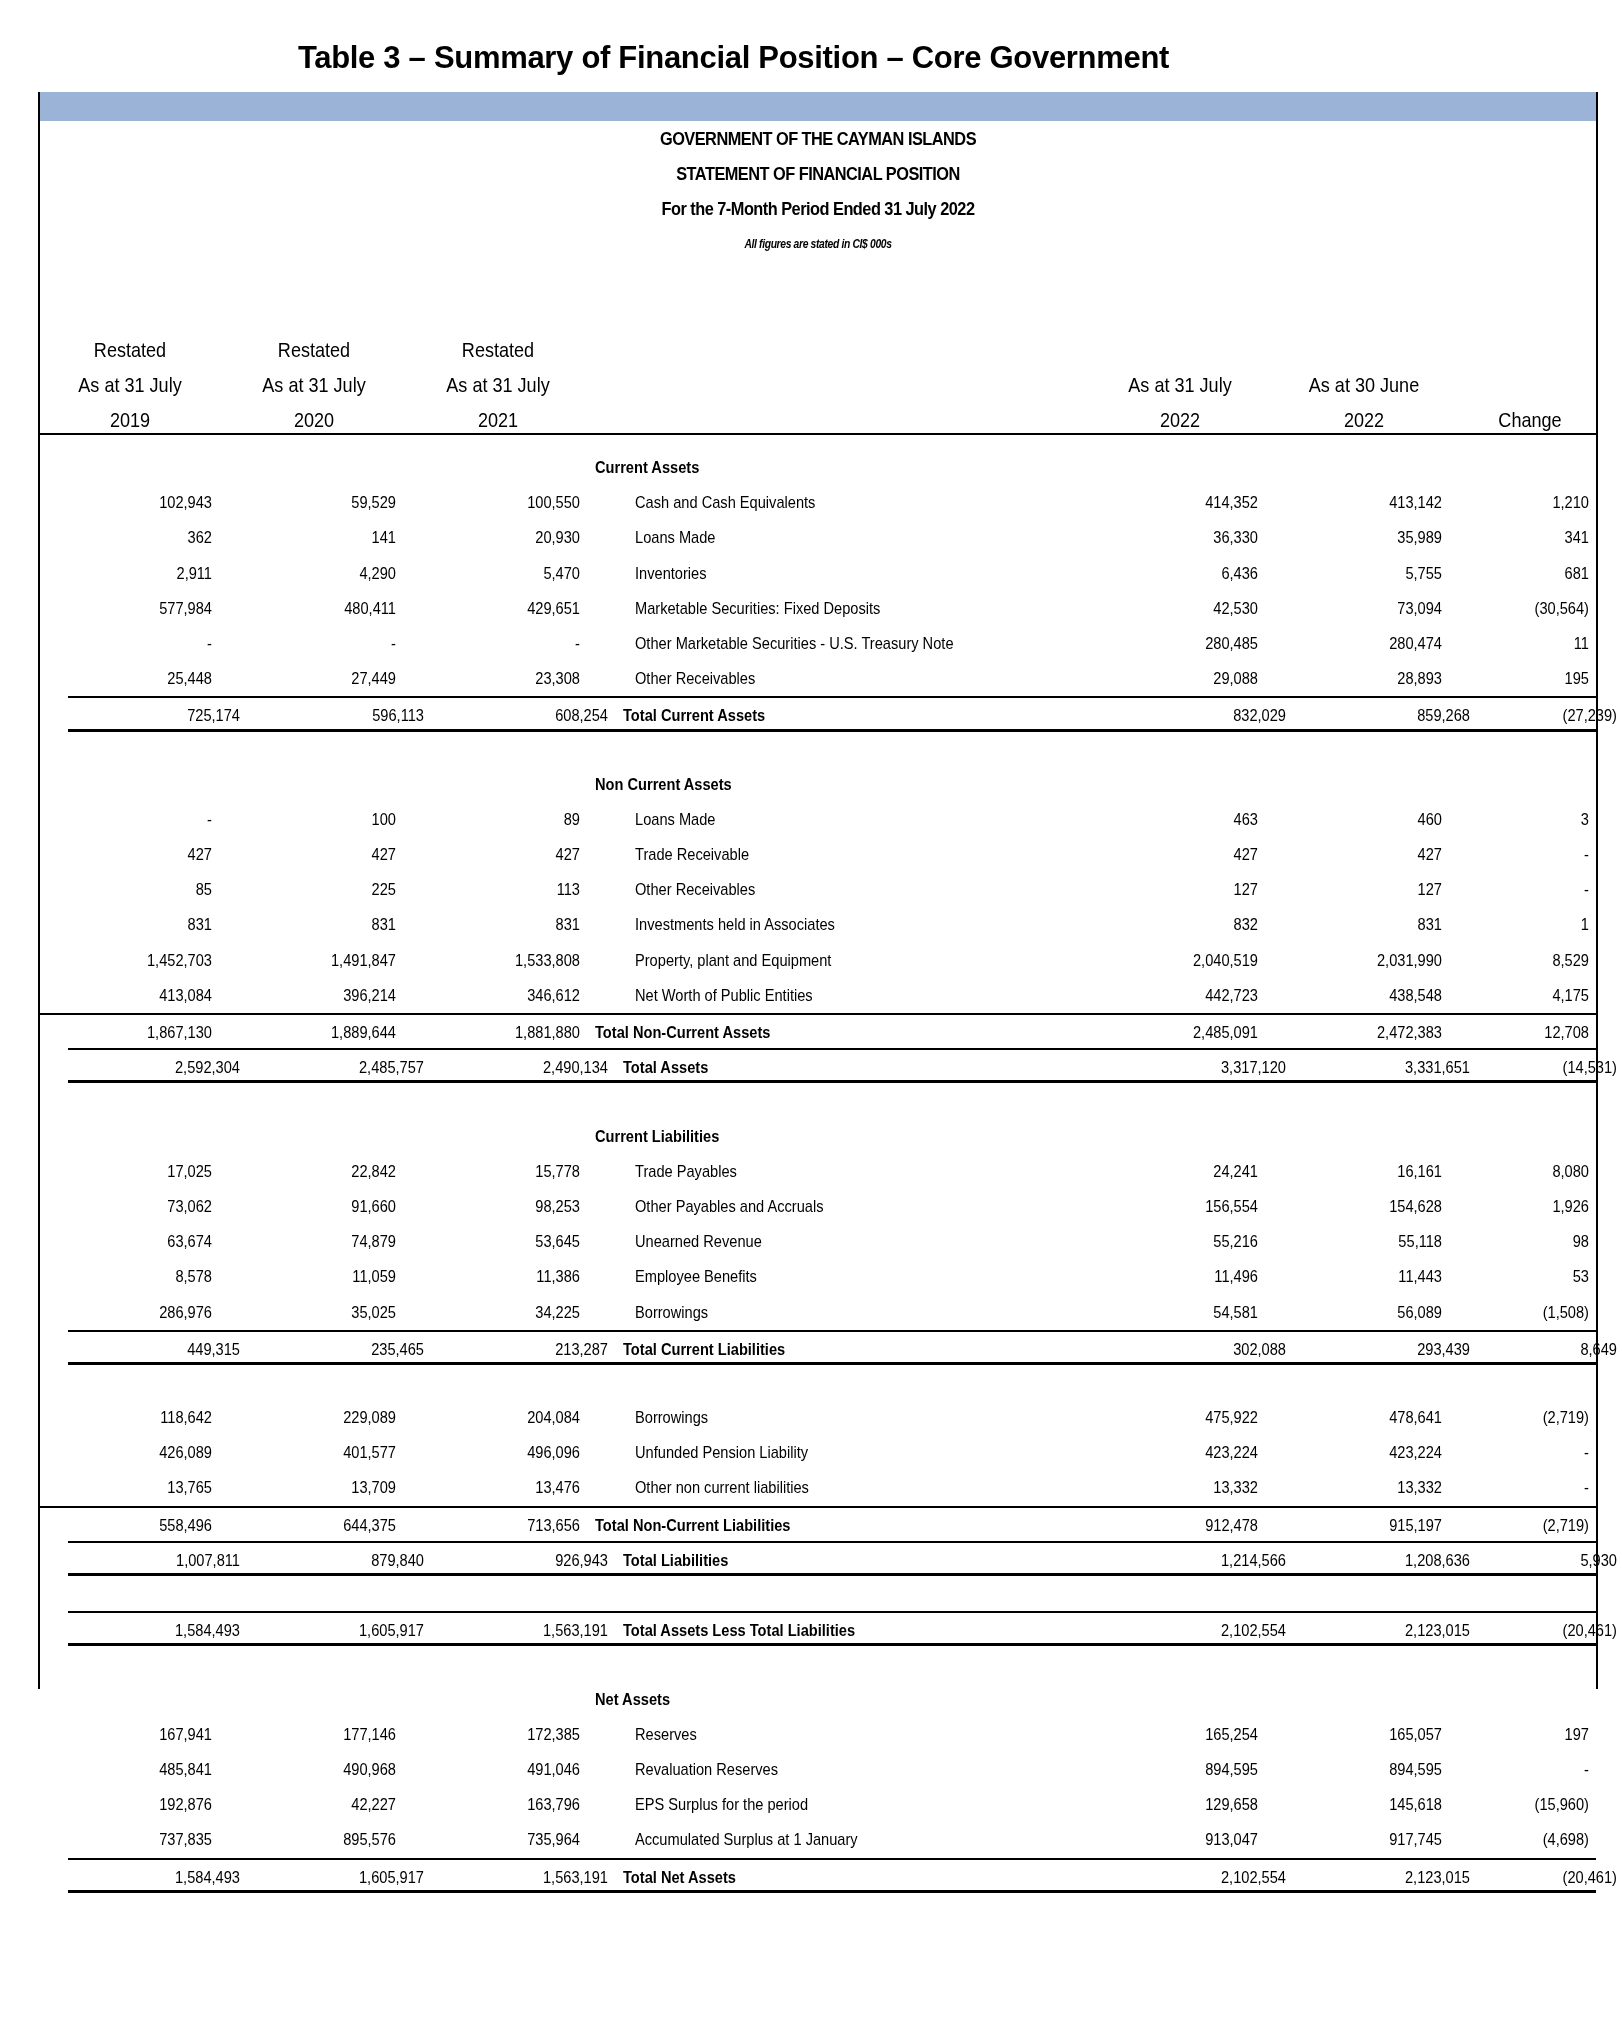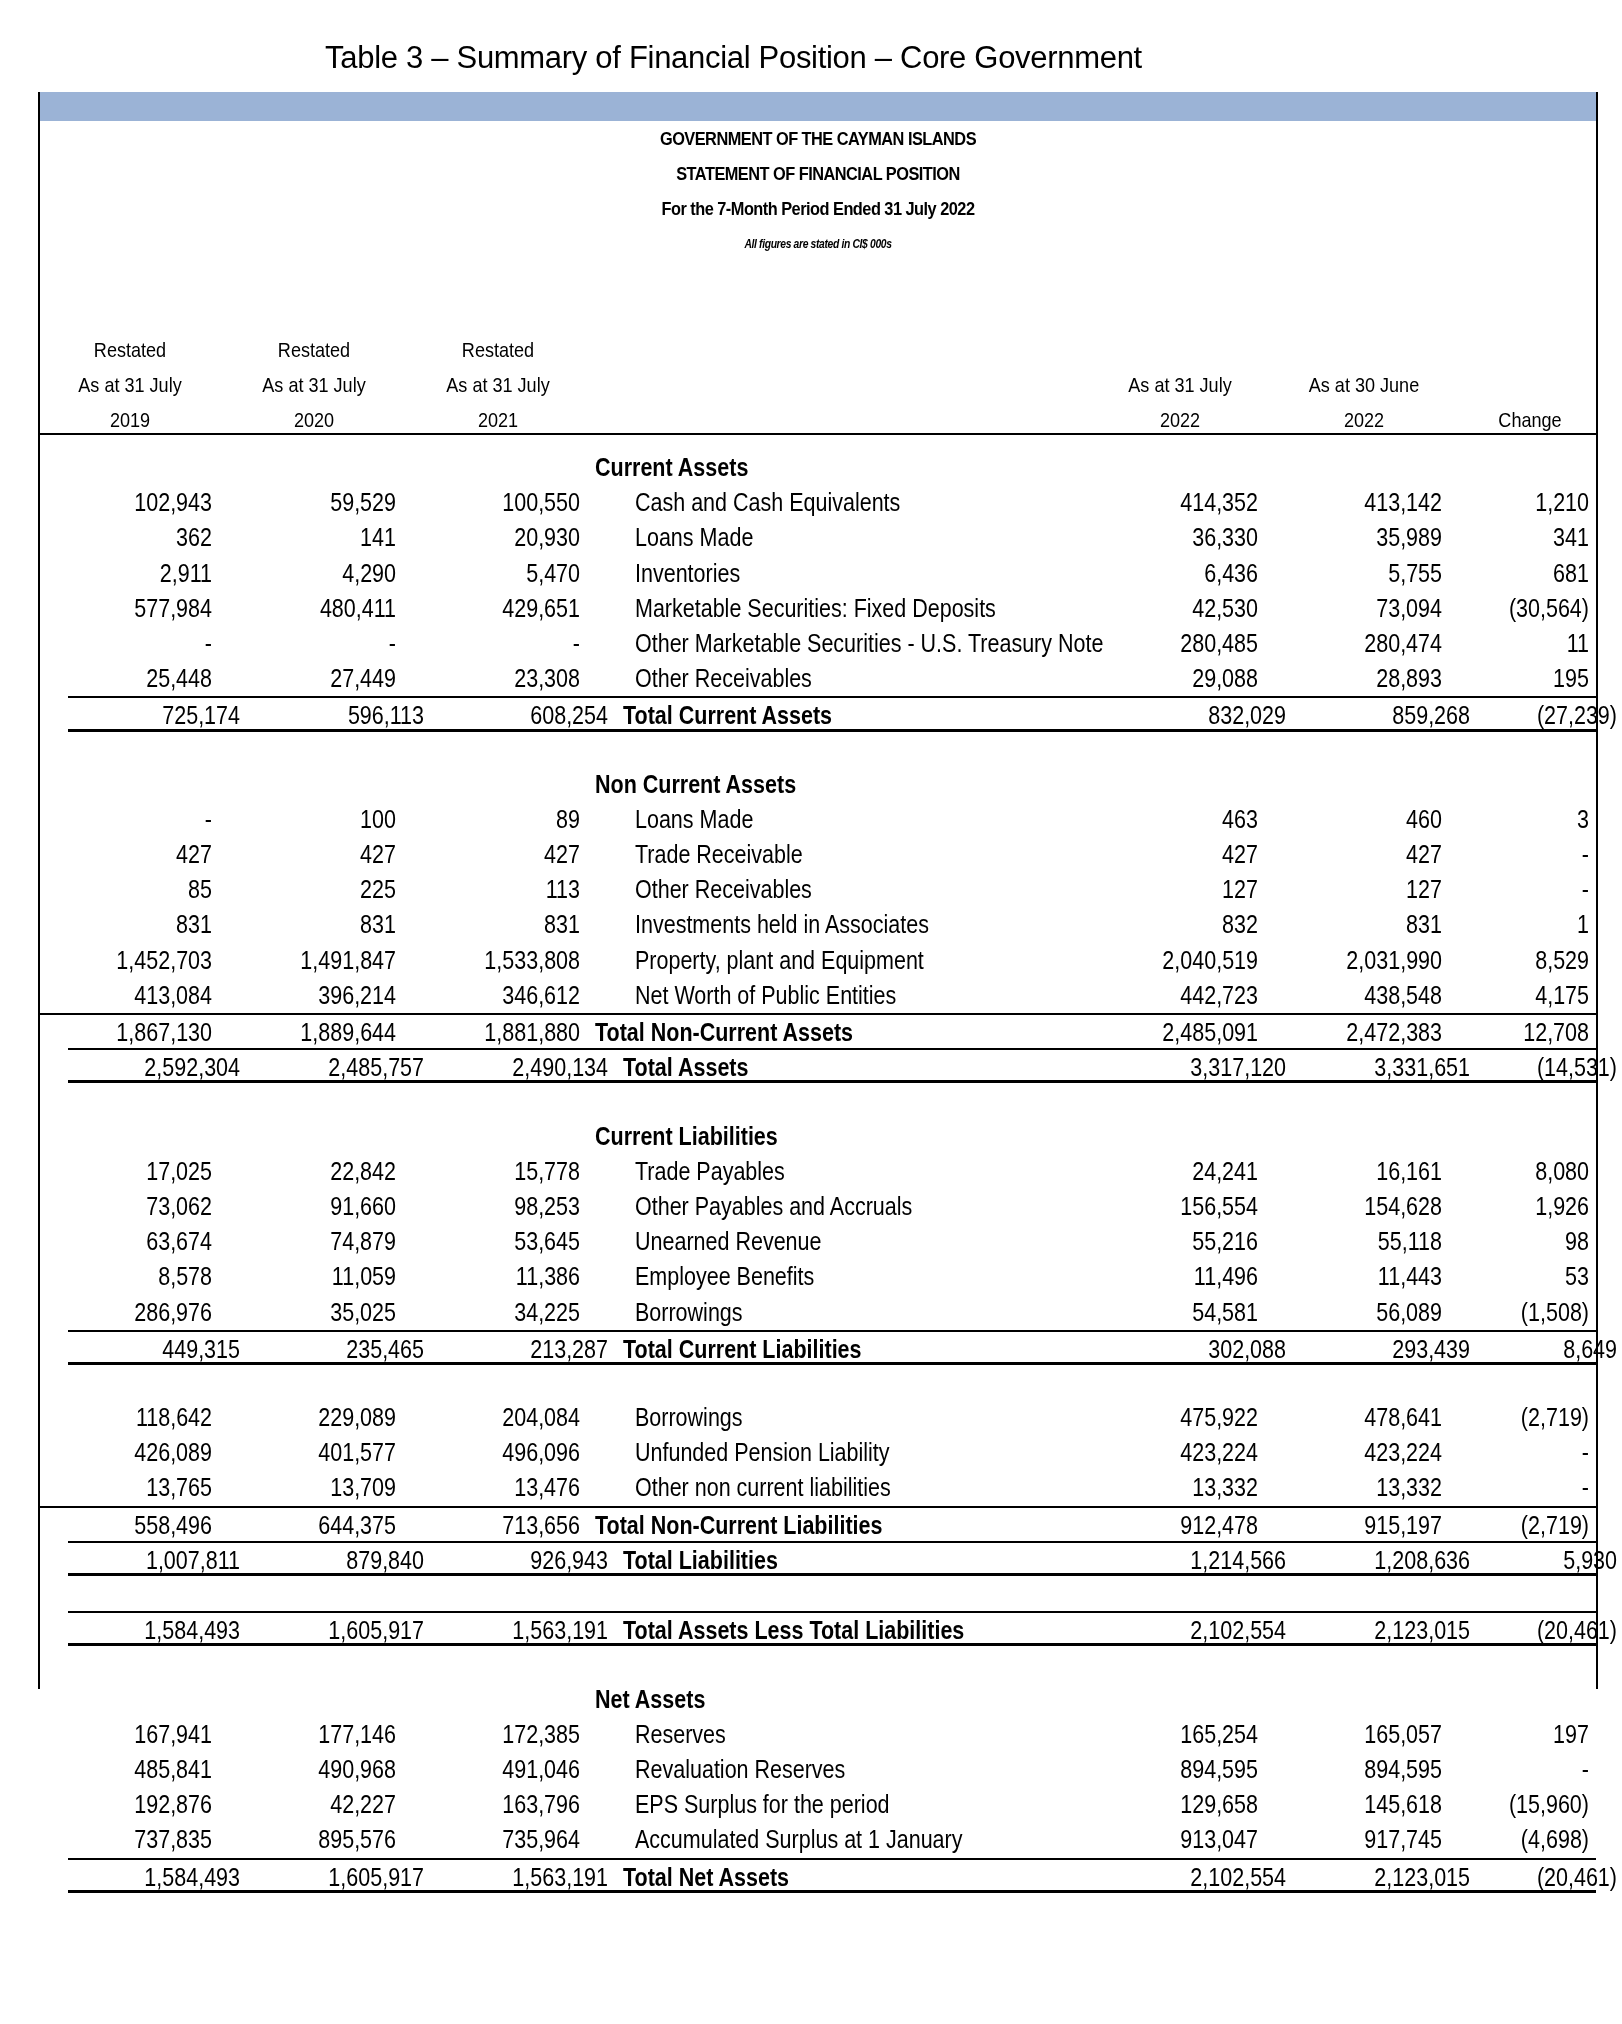--- a/index.html
+++ b/index.html
@@ -1,32 +1,32 @@
 <!DOCTYPE html>
 <html><head>
 <meta charset="utf-8">
 <style>
   html, body { margin:0; padding:0; background:#ffffff; }
   body { width:1622px; height:2024px; position:relative; overflow:hidden;
          font-family:"Liberation Sans", "DejaVu Sans", sans-serif; color:#000; }
   .page-title { position:absolute; left:0; width:1622px; top:40px; text-align:center;
-                font-weight:normal; font-size:31px; letter-spacing:-0.3px; padding-right:180px; box-sizing:border-box;padding-left:25px; }
+                font-weight:bold; font-size:31px; letter-spacing:-0.3px; padding-right:180px; box-sizing:border-box;padding-left:25px; }
   .frame { position:absolute; left:38px; top:92px; width:1560px; height:1597px;
            border-left:2px solid #000; border-right:2px solid #000; box-sizing:border-box; }
   .band { position:absolute; left:0; right:0; top:0; height:29px; background:#9bb3d6; }
   .hdr-line { position:absolute; left:0; right:0; text-align:center; font-weight:bold;
               font-size:19px; letter-spacing:-0.6px; transform:scaleX(0.86); }
   .hdr-note { position:absolute; left:0; right:0; text-align:center; font-style:italic; font-weight:bold;
               font-size:12px; letter-spacing:-0.4px; transform:scaleX(0.86); }
   .colhead { position:absolute; font-size:21px; text-align:center; line-height:35px; width:200px;
              transform:scaleX(0.86); }
   .colhead div { height:35px; }
   .header-rule { position:absolute; left:0; right:0; top:341px; border-top:2px solid #000; }
   .body { position:absolute; left:0; right:0; top:358px; }
-  .row { position:relative; height:35.2px; font-size:25px; line-height:35.2px; box-sizing:border-box; }
+  .row { position:relative; height:35.2px; font-size:17px; line-height:35.2px; box-sizing:border-box; }
   .row span { position:absolute; top:0; white-space:nowrap; }
   .num { text-align:right; width:200px; transform-origin:right center; transform:scaleX(0.86); }
   .n1 { left:-28px; } 
   .n2 { left:156px; }
   .n3 { left:340px; }
   .n4 { left:1018px; }
   .n5 { left:1202px; }
   .n6 { left:1349px; }
   .lbl { left:595px; transform-origin:left center; transform:scaleX(0.86); }
   .lbl.bold { left:555px; font-weight:bold; }

